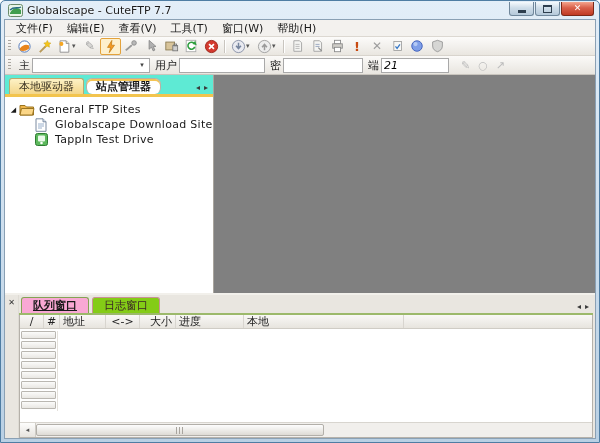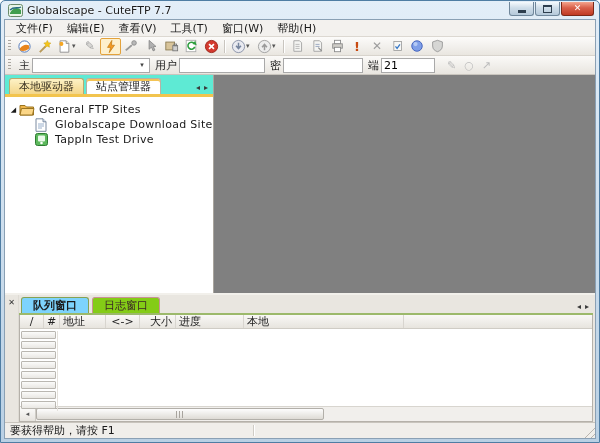--- a/index.html
+++ b/index.html
@@ -41,51 +41,51 @@
   
   .connectbar{height:19px;flex:none;display:flex;align-items:center;background:linear-gradient(#fbfaf8,#e8e5df);
     border-bottom:1px solid #c9c5be;padding:0 2px;}
   .cb-label{font-size:11px;margin:0 2px 0 5px;white-space:nowrap;overflow:hidden;}
   .combo{width:118px;height:15px;border:1px solid #a9a9a9;background:#fff;display:flex;align-items:center;}
   .combo-text{flex:1;font-size:11px;padding-left:2px;}
   .combo-arrow{width:14px;height:13px;display:flex;align-items:center;justify-content:center;
     font-size:7px;color:#444;}
   .cb-input{height:15px;border:1px solid #a9a9a9;font-size:11px;padding:0 2px;background:#fff;outline:none;
     font-family:"DejaVu Sans","Liberation Sans",sans-serif;}
-  .w-user{width:86px;} .w-pass{width:80px;} .w-port{width:54px;}
+  .w-user{width:86px;} .w-pass{width:80px;} .w-port{width:68px;font-style:italic;}
   .cb-icons{display:flex;align-items:center;margin-left:8px;}
   .cb-ic{font-size:11px;color:#bcbcbc;margin:0 4px;}
   
   .main{height:218px;flex:none;display:flex;min-height:0;}
   .left-panel{width:209px;flex:none;display:flex;flex-direction:column;background:#5eead4;
     border-right:1px solid #a9a59e;}
   .tab-row{height:19px;flex:none;display:flex;align-items:flex-end;padding:2px 3px 0 4px;}
   .tab{font-size:11px;line-height:13px;padding:1px 9px 1px;border:1px solid #bba96e;border-bottom:none;
     border-radius:3px 3px 0 0;margin-right:2px;white-space:nowrap;}
   .t-inactive{background:linear-gradient(#fdf2c6,#f3d68a);color:#3a3222;}
-  .t-active{background:#fff;font-weight:normal;border-color:#b7b2a6;box-shadow:inset 0 2px 0 #f4c455;}
+  .t-active{background:#fff;font-weight:bold;border-color:#b7b2a6;box-shadow:inset 0 2px 0 #f4c455;border-radius:6px;}
   .tab-arrows{margin-left:auto;display:flex;gap:4px;padding:0 2px 2px 0;}
   .arr{font-size:8px;color:#3a3a3a;line-height:1;}
   .yellow-line{height:3px;flex:none;background:#f2c44e;}
   .tree{flex:1;background:#fff;padding-top:5px;font-size:11px;overflow:hidden;}
   .tree-item{display:flex;align-items:center;height:15px;white-space:nowrap;}
   .expander{width:9px;margin-left:4px;font-size:7px;color:#1a1a1a;text-align:center;flex:none;}
   .ticon{width:16px;height:13px;margin:0 4px 0 1px;flex:none;}
   .tree-item.child{margin-left:29px;}
   .tlabel{letter-spacing:0.3px;}
   .mdi{flex:1;background:#808080;}
   
   .bottom-panel{flex:1;display:flex;background:#e9e6e0;border-top:2px solid #f2f0eb;min-height:0;}
   .bp-strip{width:14px;flex:none;padding-top:2px;border-right:1px solid #dedbd4;}
   .bp-close{width:11px;height:11px;margin-left:1px;font-size:8px;line-height:11px;text-align:center;color:#333;}
   .bp-main{flex:1;display:flex;flex-direction:column;min-width:0;padding-right:2px;}
   .tab-row2{height:18px;flex:none;display:flex;align-items:flex-end;padding:2px 2px 0 2px;}
   .t2{font-size:11px;line-height:13px;padding:1px 11px 1px;border:1px solid;border-bottom:none;
     border-radius:3px 3px 0 0;margin-right:3px;white-space:nowrap;}
-  .t2-active{background:#7dd3fc;border-color:#85a254;font-weight:bold;}
+  .t2-active{background:#f9a8d4;border-color:#85a254;font-weight:bold;text-decoration:underline;}
   .t2-log{background:#84cc16;border-color:#c99294;color:#3a2626;}
   .green-line{height:2px;flex:none;background:#9cb96b;}
   .queue-table{flex:1;display:flex;flex-direction:column;background:#fff;border:1px solid #b5b1aa;
     border-top:none;min-height:0;}
   .q-header{display:flex;height:14px;flex:none;background:linear-gradient(#f9f8f6,#e7e4de);
     border-bottom:1px solid #cfccc5;overflow:hidden;}
   .qh{font-size:11px;line-height:13px;padding:0 3px;border-right:1px solid #d8d5cf;color:#222;
     white-space:nowrap;overflow:hidden;flex:none;}
   .c-slash{width:24px;text-align:center;} .c-num{width:16px;text-align:center;} .c-name{width:96px;}
   .c-addr{width:46px;} .c-dir{width:34px;text-align:center;} .c-size{width:36px;text-align:right;}
@@ -410,21 +410,15 @@
             </div>
             <div class="hs-thumb">
               <span class="hs-grip"></span>
             </div>
             <div class="hs-track"></div>
           </div>
         </div>
       </div>
     </div>
 
-    <div class="statusbar">
-      <span class="sb-text">要获得帮助，请按 F1</span>
-      <span class="sb-sep"></span>
-      <span class="sb-panel"></span>
-      <span class="sb-grip"></span>
-    </div>
 
   </div>
 </div>
 
 </body></html>

